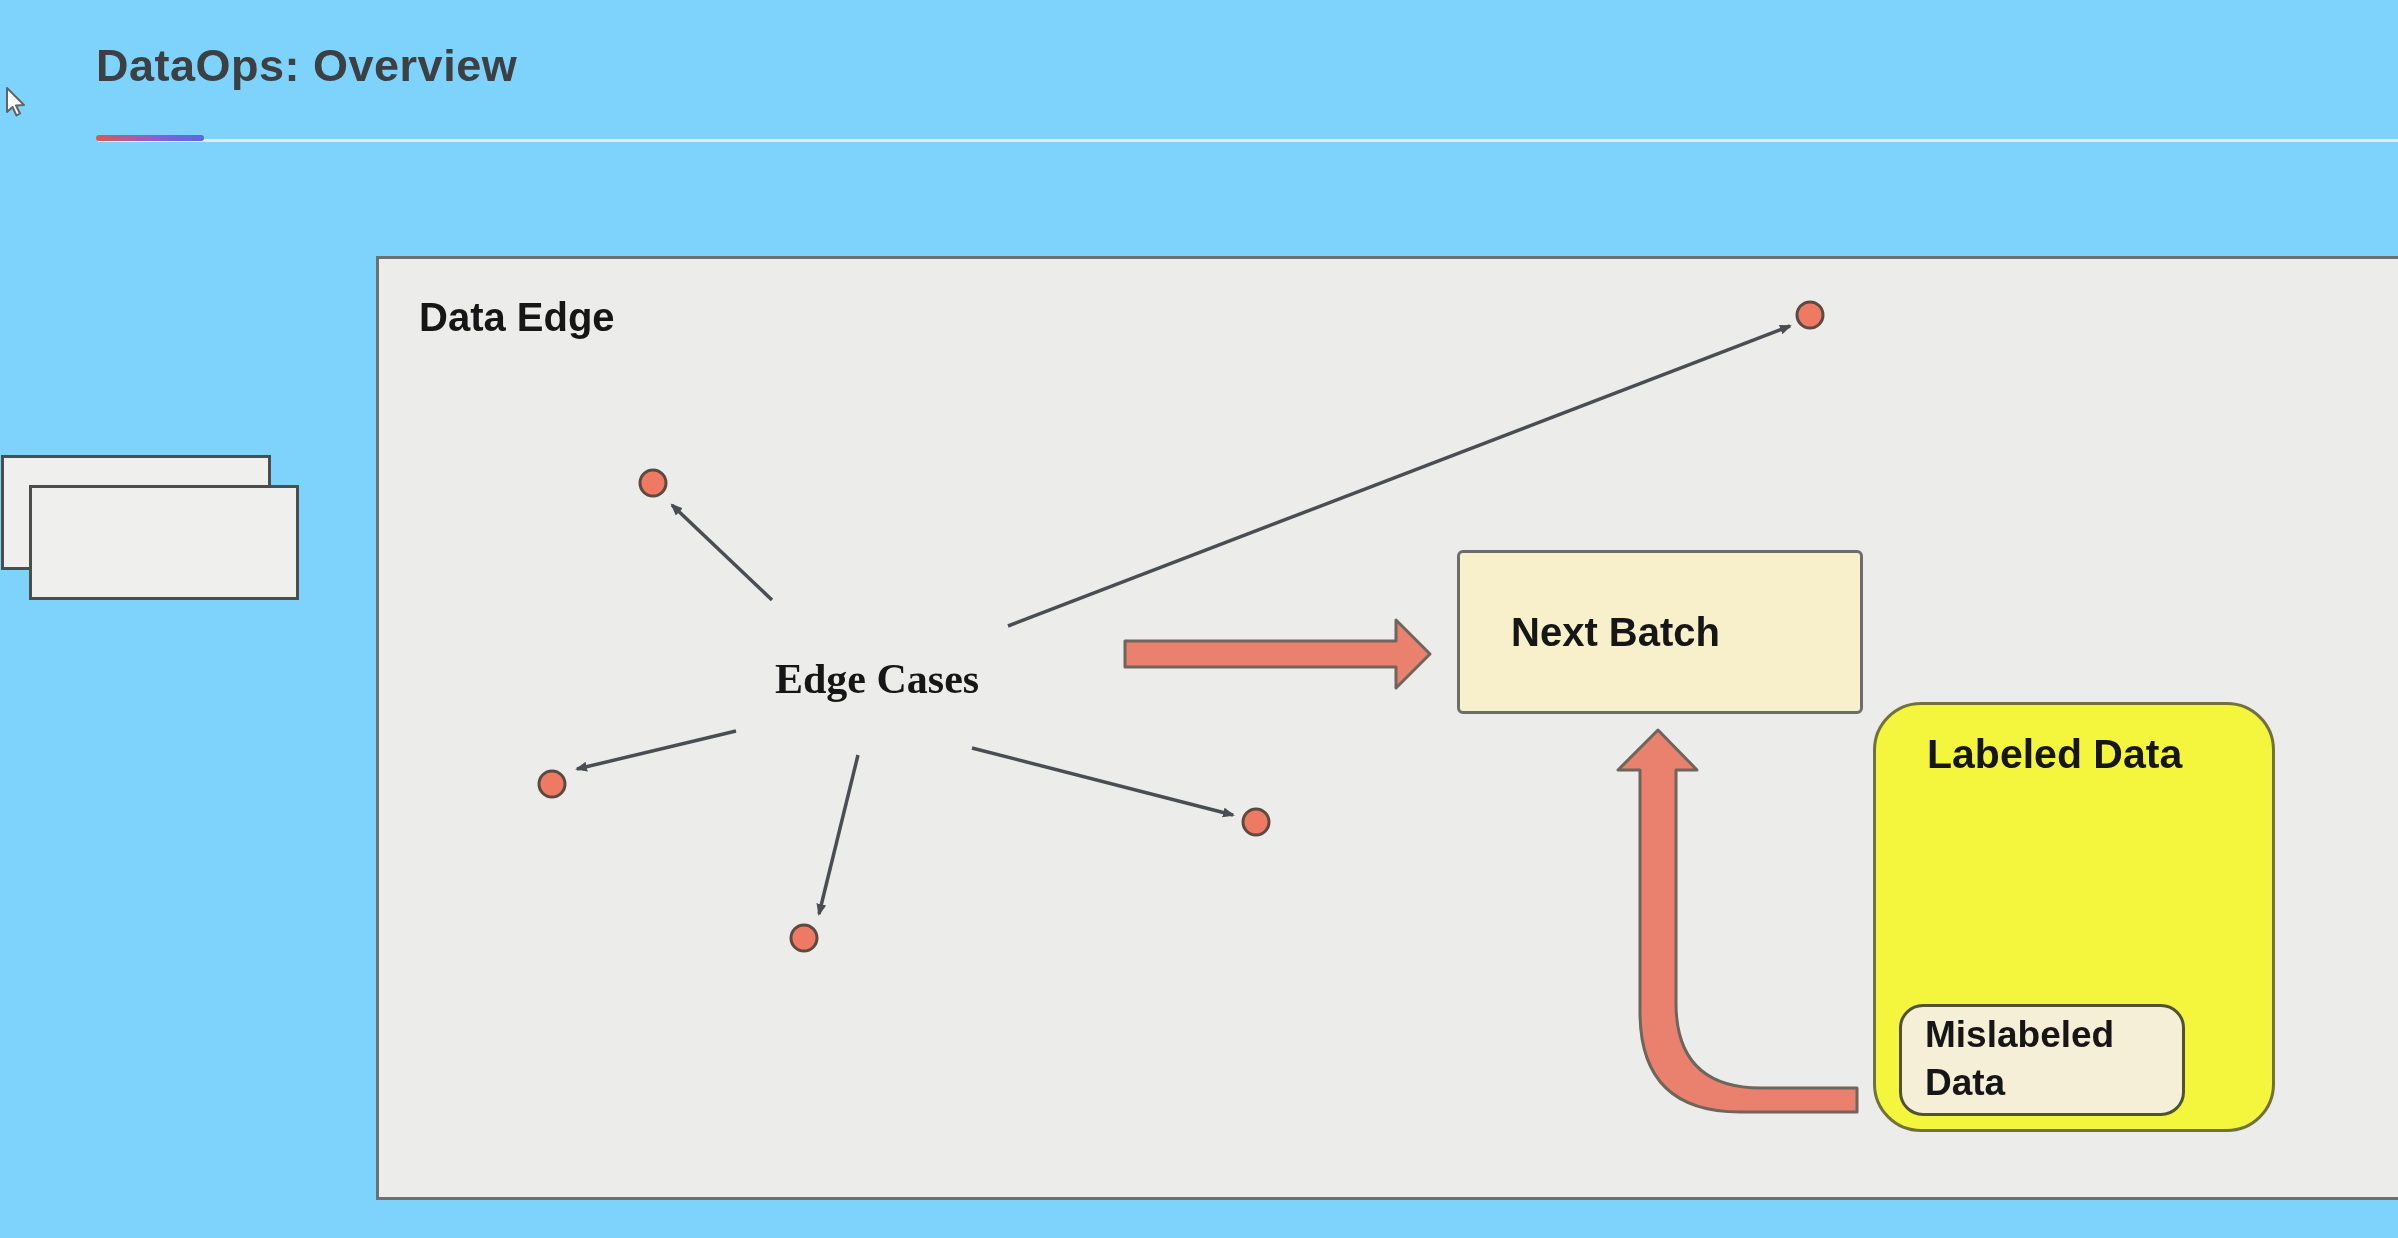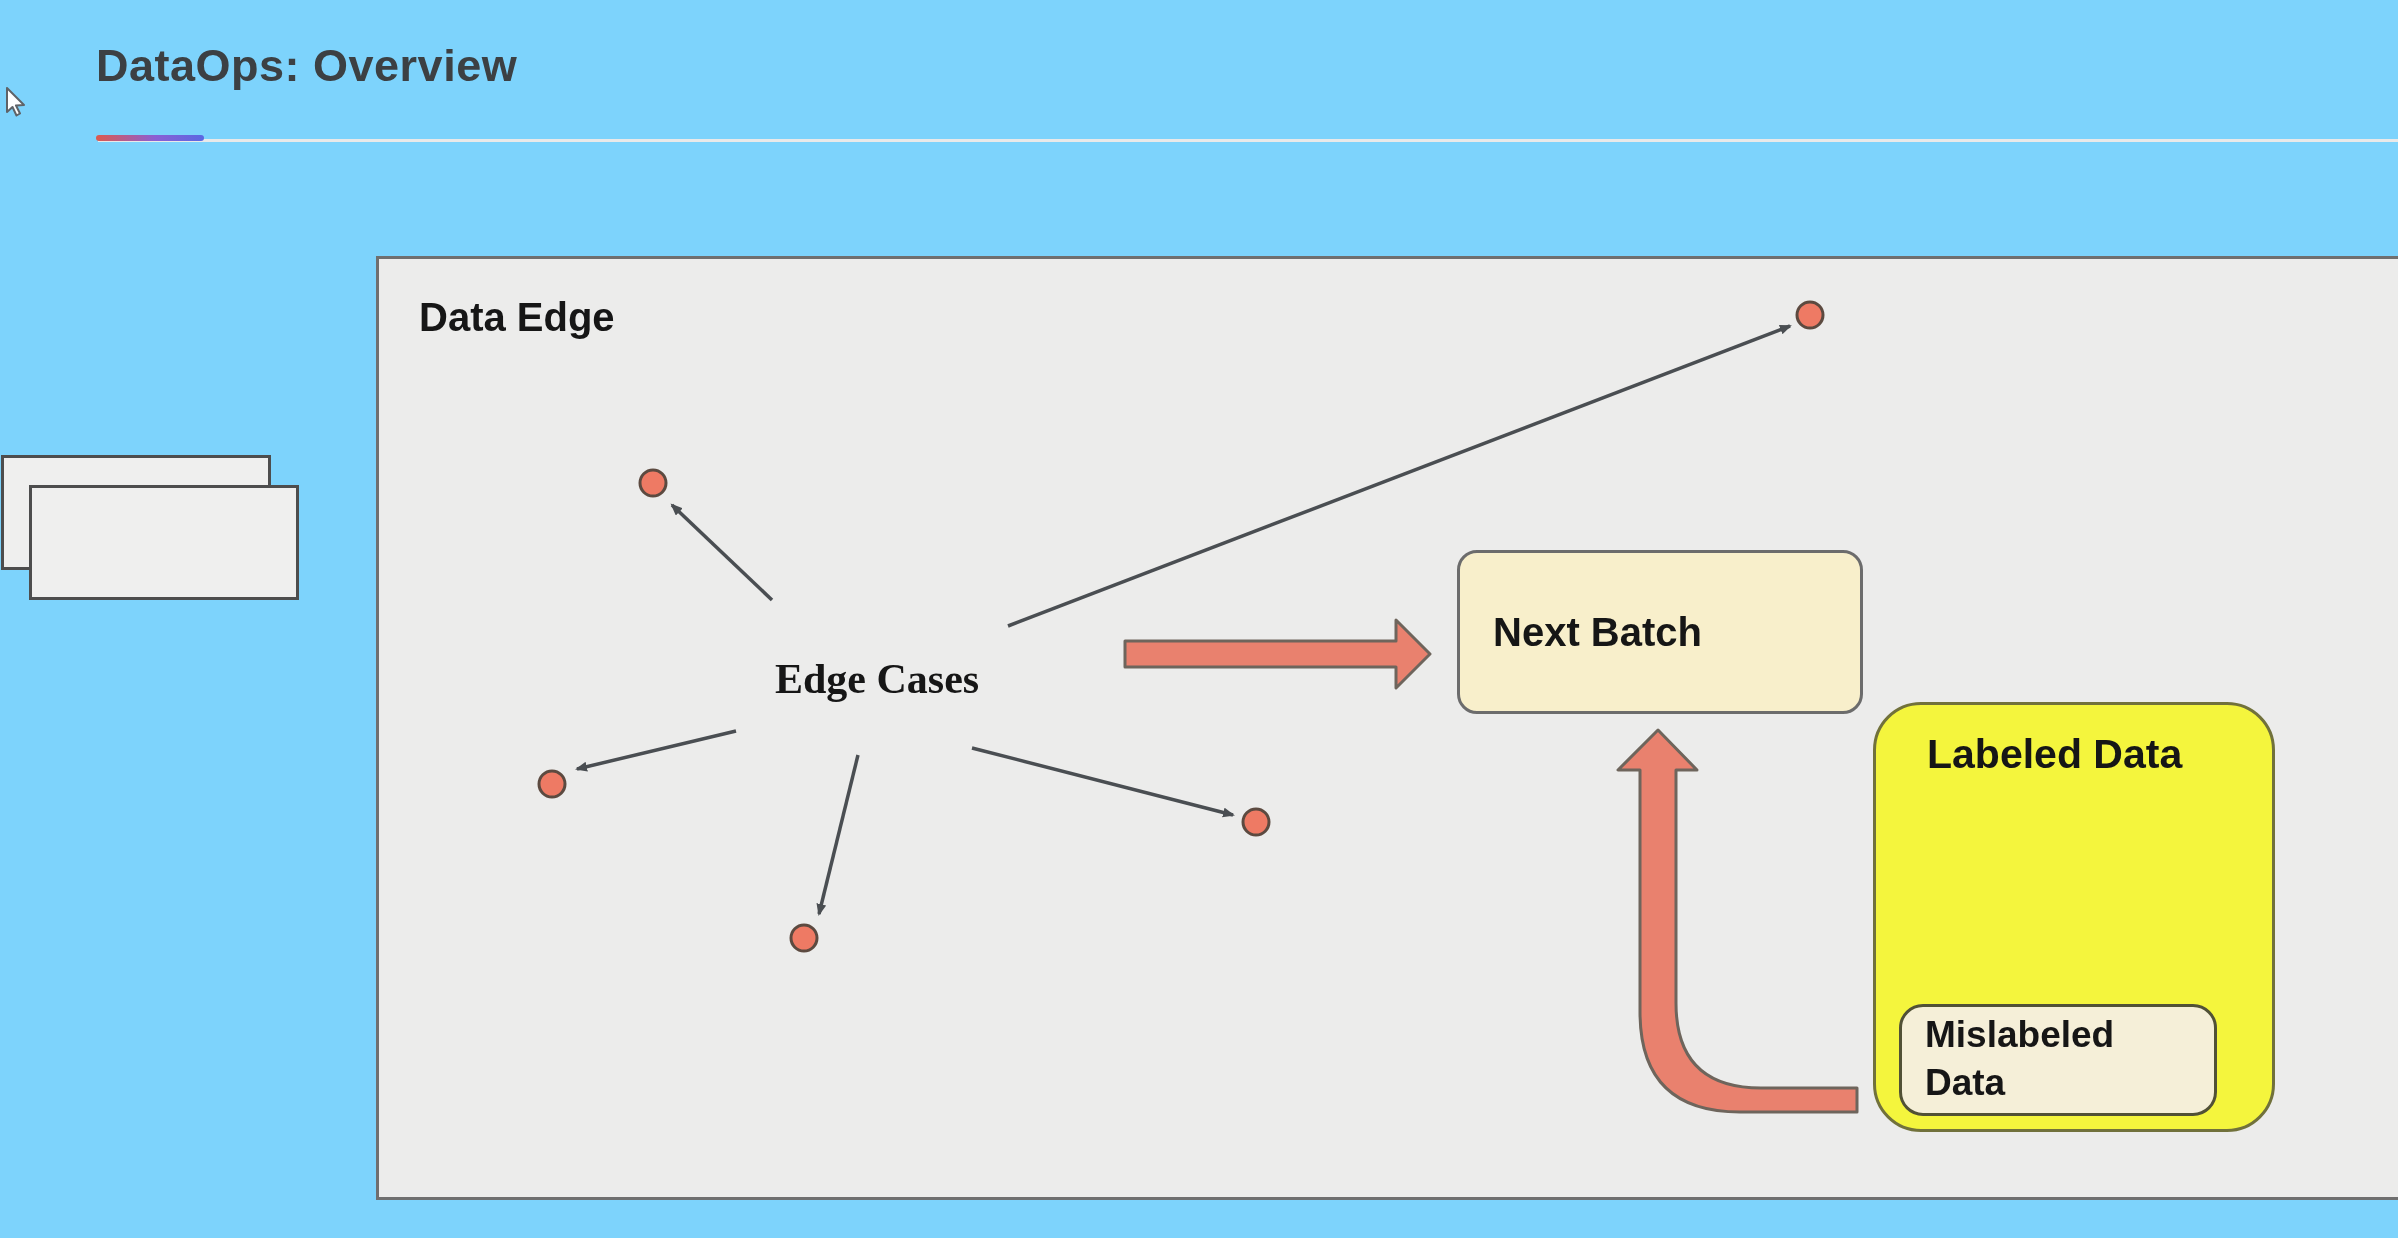--- a/index.html
+++ b/index.html
@@ -49,37 +49,37 @@
   .card-back{left:1px;top:455px;}
   .card-mid{left:29px;top:485px;}
   .card-front{
     left:62px;top:518px;width:268px;height:116px;
     padding:8px 0 0 23px;
     font-size:38px;font-weight:bold;line-height:47px;
   }
   
   .next-batch{
     left:1457px;top:550px;width:406px;height:164px;
-    background:#f8efcb;border:3px solid #6c6c6c;border-radius:20px;
+    background:#f8efcb;border:3px solid #6c6c6c;border-radius:6px;
     box-sizing:border-box;
     display:flex;align-items:center;
-    padding-left:33px;
+    padding-left:51px;
     font-size:40px;font-weight:bold;
   }
   .labeled-box{
     left:1873px;top:702px;width:402px;height:430px;
     background:#f4f53d;border:3px solid #71713b;border-radius:48px;
     box-sizing:border-box;
   }
   .labeled-label{
     left:51px;top:26px;
     font-size:41px;font-weight:bold;
   }
   .mislabeled-box{
-    left:23px;top:299px;width:318px;height:112px;
+    left:23px;top:299px;width:286px;height:112px;
     background:#f5efd8;border:3px solid #515136;border-radius:24px;
     box-sizing:border-box;
     padding:4px 16px 0 23px;
     font-size:37px;font-weight:bold;line-height:48px;
   }
   
   .diagram-svg{left:0;top:0;pointer-events:none;}
   .thin-arrow{stroke:#4a4e52;stroke-width:3.5;fill:none;}
   .dot{fill:#ee7a64;stroke:#5c4a40;stroke-width:3;}
   .big-arrow{fill:#e9816e;stroke:#6e655c;stroke-width:3;stroke-linejoin:round;}

